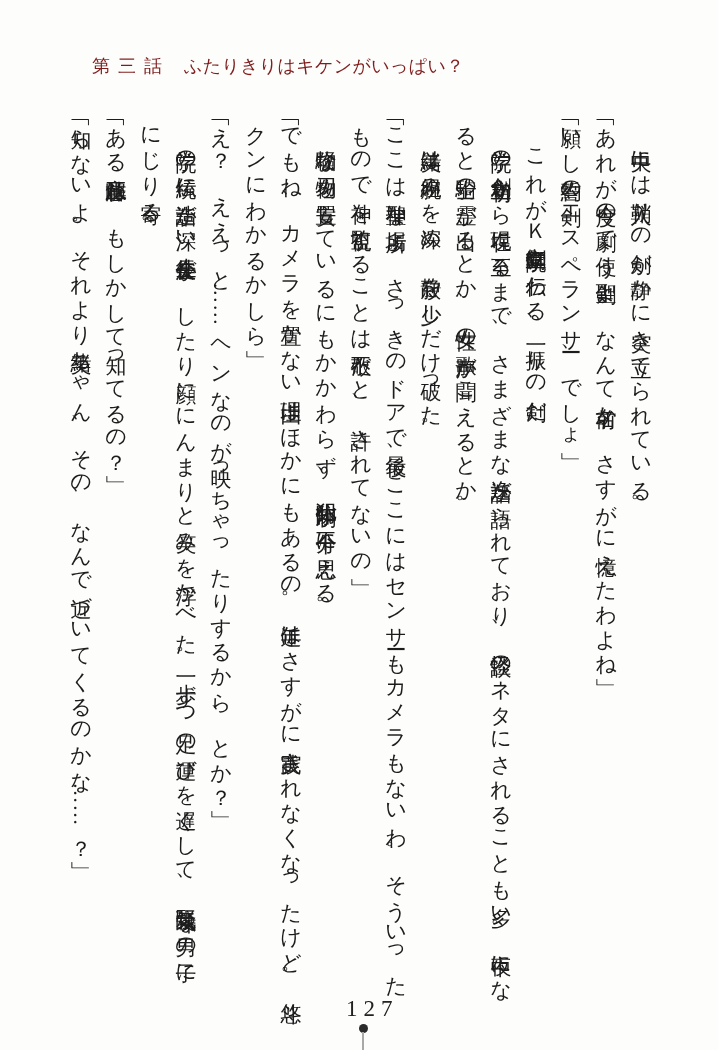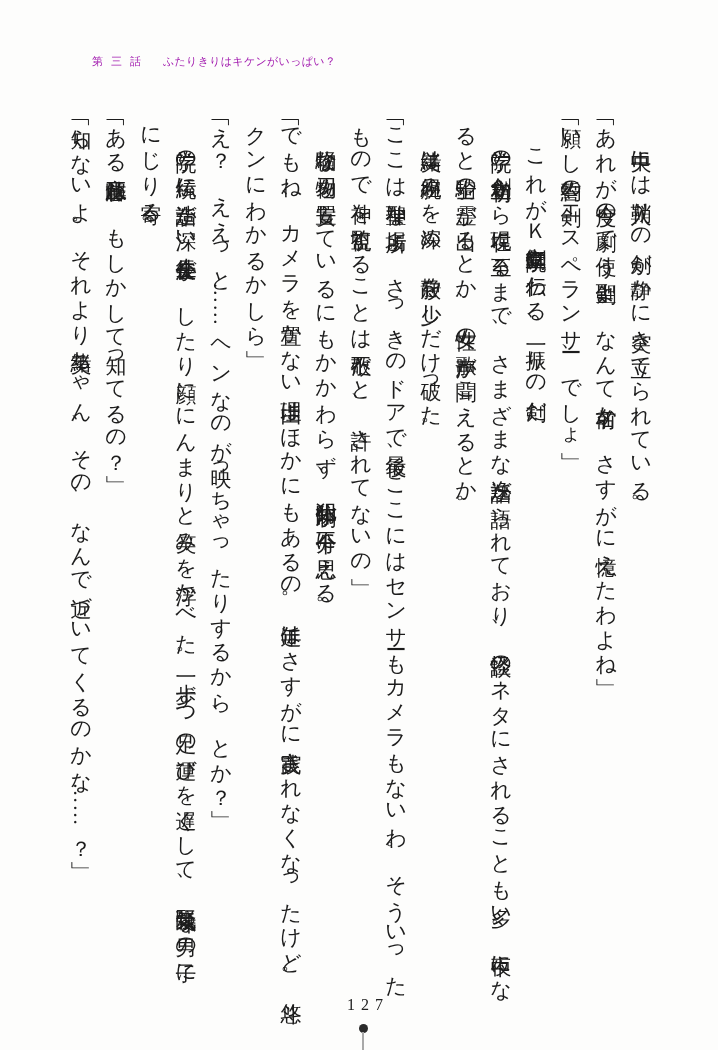--- a/index.html
+++ b/index.html
@@ -11,23 +11,23 @@
   }
   .page {
     position: relative;
     width: 718px; height: 1050px;
     color: #1d1d1d;
   }
   
   .chapter-header {
     position: absolute;
     left: 92px; top: 54px;
-    font-size: 11px;
+    font-size: 18px;
     white-space: nowrap;
-    color: #a21caf;
+    color: #7f1d1d;
   }
   .chapter-header .episode {
     letter-spacing: 8px;
     margin-right: 14px;
   }
   .chapter-header .title {
     letter-spacing: 0.3px;
   }
   
   .text-area {
@@ -44,21 +44,21 @@
     color: #1c1c1c;
   }
   .text-area p { margin: 0; padding: 0; }
   .text-area p.narrative { text-indent: 22px; }
   
   .page-number {
     position: absolute;
     left: 340px; top: 996px;
     width: 50px;
     text-align: center;
-    font-size: 16px;
+    font-size: 23px;
     letter-spacing: 6px;
     text-indent: 6px; 
     color: #222;
   }
   .bullet-ornament {
     position: absolute;
     left: 359px; top: 1024px;
     width: 9px; height: 9px;
     border-radius: 50%;
     background: #2b2b2b;

